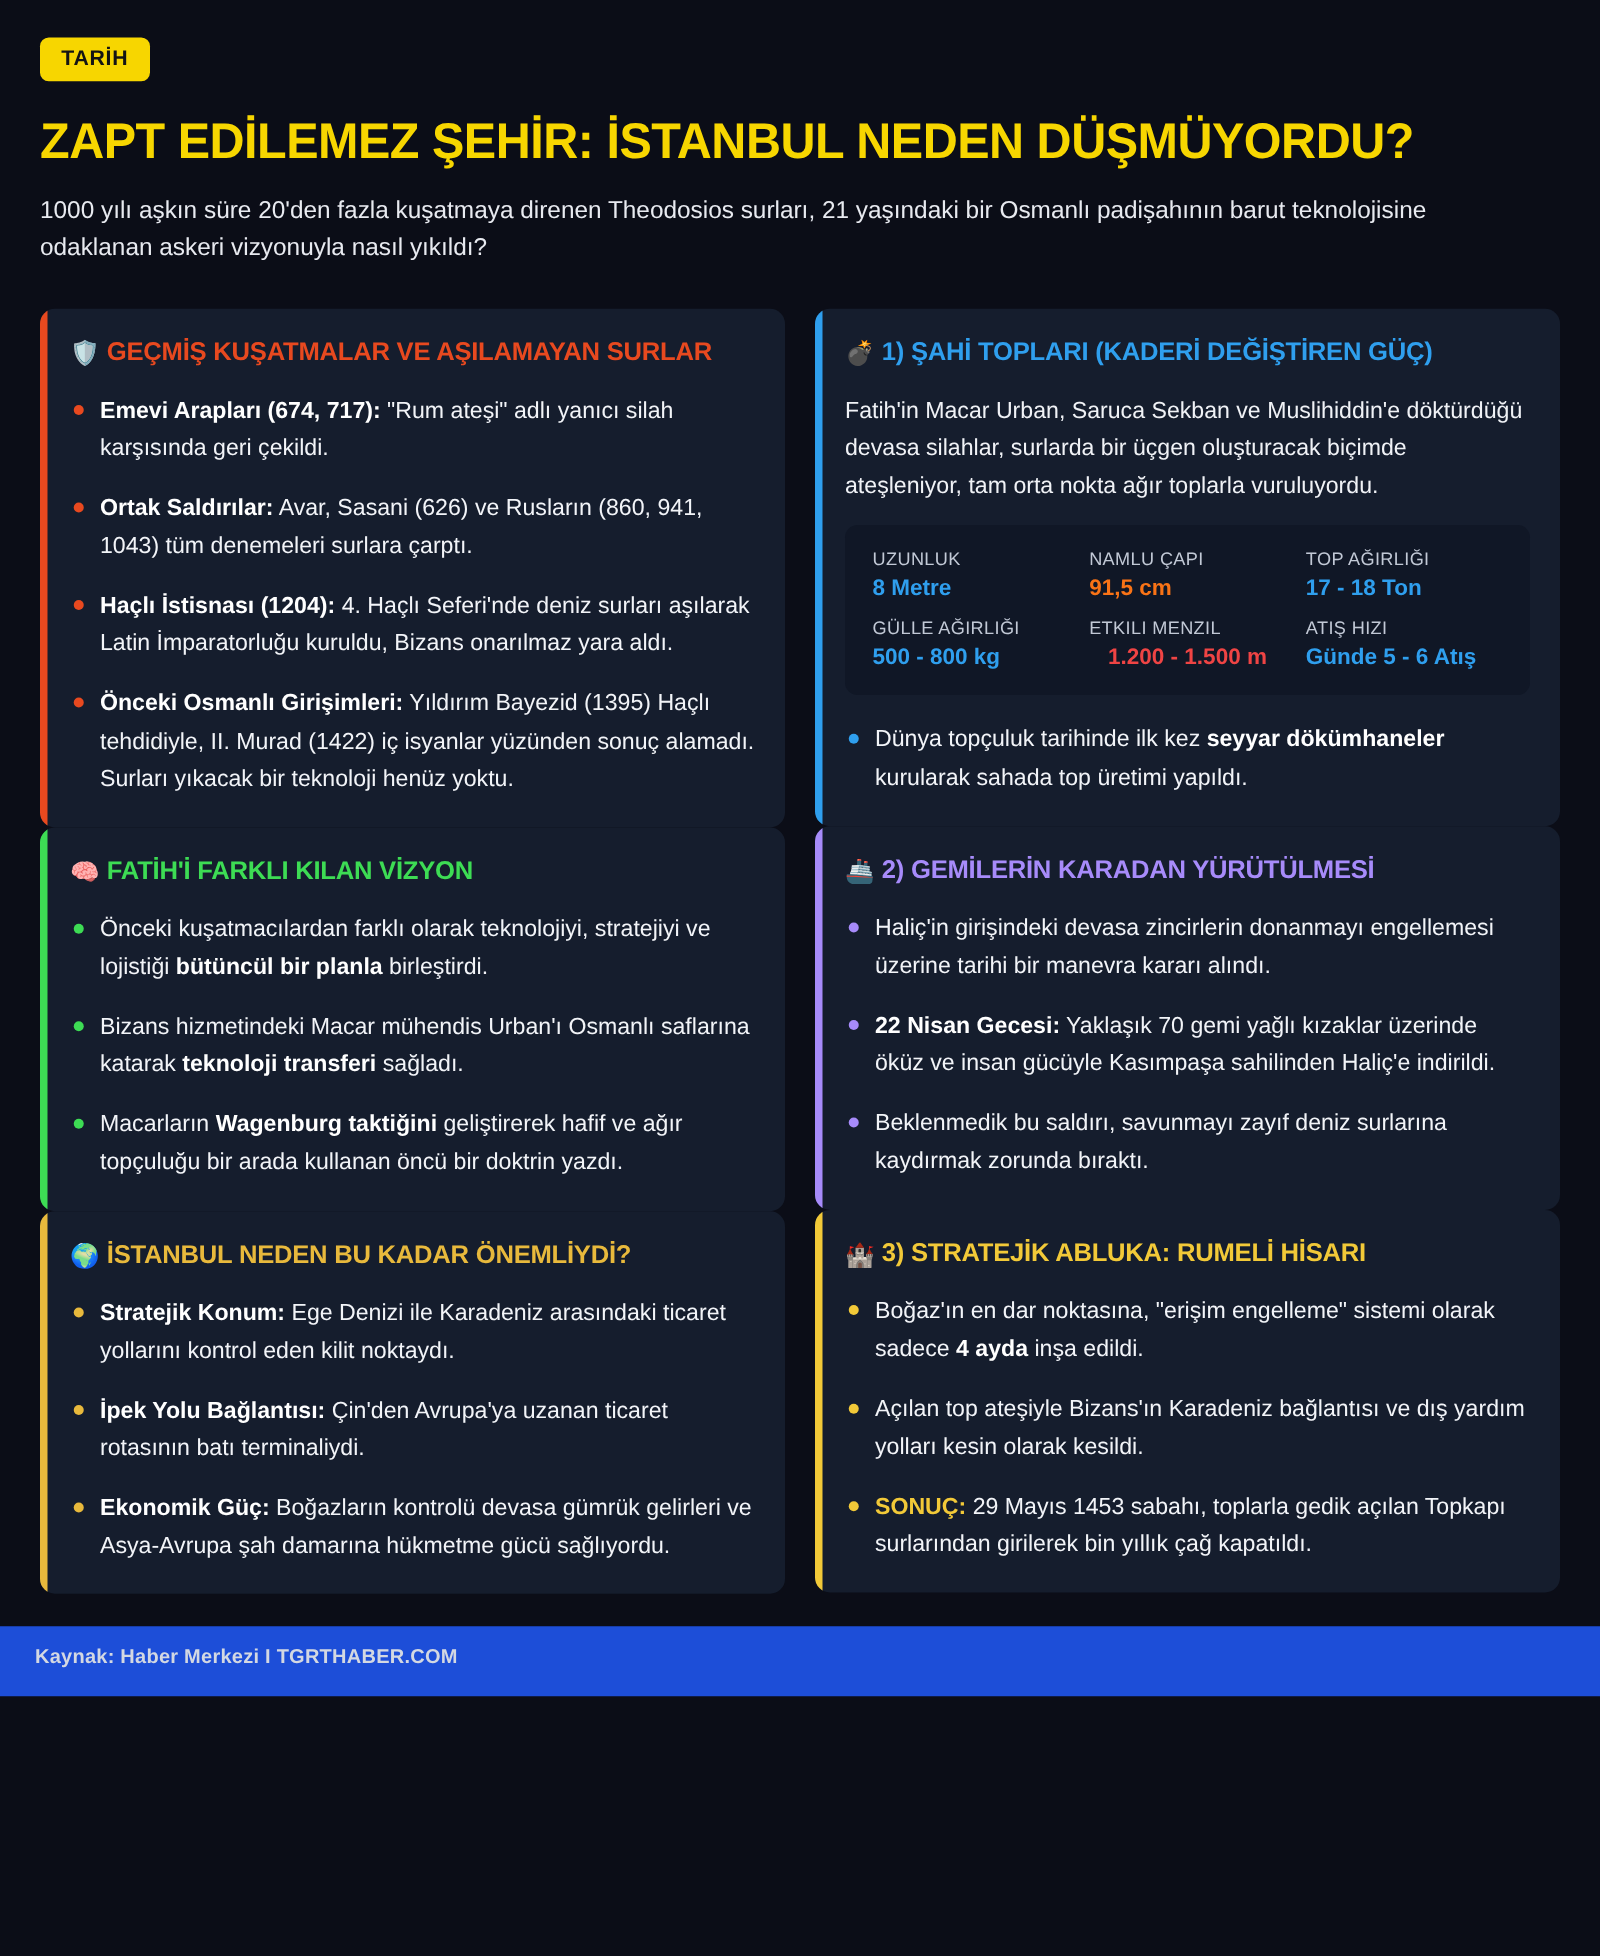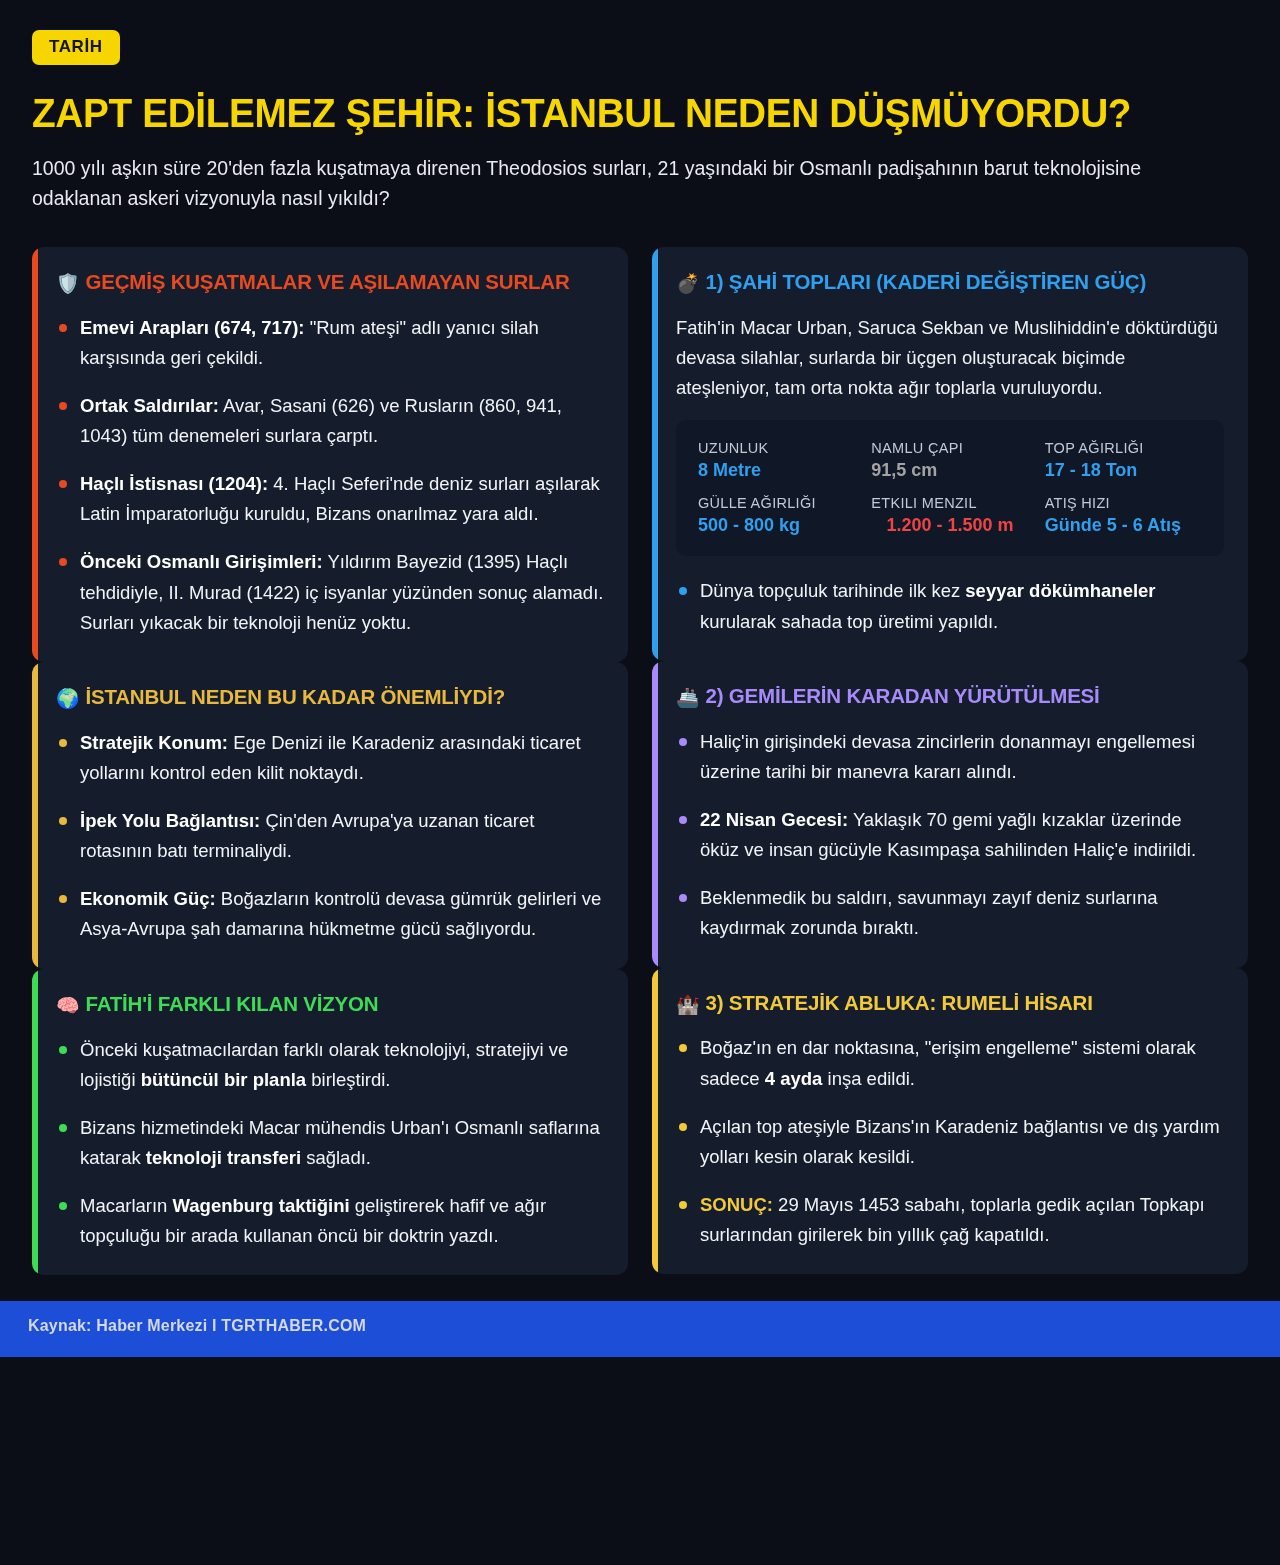--- a/index.html
+++ b/index.html
@@ -193,49 +193,49 @@
     <div class="col" id="left-col">
         <div class="card" style="--accent: #e8491f;">
           <div class="card-title"><span class="emoji">🛡️</span><span>GEÇMİŞ KUŞATMALAR VE AŞILAMAYAN SURLAR</span></div>
           <ul class="bullets">
             <li><b>Emevi Arapları (674, 717):</b><span> "Rum ateşi" adlı yanıcı silah karşısında geri çekildi.</span></li>
             <li><b>Ortak Saldırılar:</b><span> Avar, Sasani (626) ve Rusların (860, 941, 1043) tüm denemeleri surlara çarptı.</span></li>
             <li><b>Haçlı İstisnası (1204):</b><span> 4. Haçlı Seferi'nde deniz surları aşılarak Latin İmparatorluğu kuruldu, Bizans onarılmaz yara aldı.</span></li>
             <li><b>Önceki Osmanlı Girişimleri:</b><span> Yıldırım Bayezid (1395) Haçlı tehdidiyle, II. Murad (1422) iç isyanlar yüzünden sonuç alamadı. Surları yıkacak bir teknoloji henüz yoktu.</span></li>
           </ul>
         </div>
+        <div class="card" style="--accent: #3ddc54;">
+          <div class="card-title"><span class="emoji">🧠</span><span>FATİH'İ FARKLI KILAN VİZYON</span></div>
+          <ul class="bullets">
+            <li><span>Önceki kuşatmacılardan farklı olarak teknolojiyi, stratejiyi ve lojistiği </span><b>bütüncül bir planla</b><span> birleştirdi.</span></li>
+            <li><span>Bizans hizmetindeki Macar mühendis Urban'ı Osmanlı saflarına katarak </span><b>teknoloji transferi</b><span> sağladı.</span></li>
+            <li><span>Macarların </span><b>Wagenburg taktiğini</b><span> geliştirerek hafif ve ağır topçuluğu bir arada kullanan öncü bir doktrin yazdı.</span></li>
+          </ul>
+        </div>
         <div class="card" style="--accent: #e8b93c;">
           <div class="card-title"><span class="emoji">🌍</span><span>İSTANBUL NEDEN BU KADAR ÖNEMLİYDİ?</span></div>
           <ul class="bullets">
             <li><b>Stratejik Konum:</b><span> Ege Denizi ile Karadeniz arasındaki ticaret yollarını kontrol eden kilit noktaydı.</span></li>
             <li><b>İpek Yolu Bağlantısı:</b><span> Çin'den Avrupa'ya uzanan ticaret rotasının batı terminaliydi.</span></li>
             <li><b>Ekonomik Güç:</b><span> Boğazların kontrolü devasa gümrük gelirleri ve Asya-Avrupa şah damarına hükmetme gücü sağlıyordu.</span></li>
-          </ul>
-        </div>
-        <div class="card" style="--accent: #3ddc54;">
-          <div class="card-title"><span class="emoji">🧠</span><span>FATİH'İ FARKLI KILAN VİZYON</span></div>
-          <ul class="bullets">
-            <li><span>Önceki kuşatmacılardan farklı olarak teknolojiyi, stratejiyi ve lojistiği </span><b>bütüncül bir planla</b><span> birleştirdi.</span></li>
-            <li><span>Bizans hizmetindeki Macar mühendis Urban'ı Osmanlı saflarına katarak </span><b>teknoloji transferi</b><span> sağladı.</span></li>
-            <li><span>Macarların </span><b>Wagenburg taktiğini</b><span> geliştirerek hafif ve ağır topçuluğu bir arada kullanan öncü bir doktrin yazdı.</span></li>
           </ul>
         </div>
       </div>
     <div class="col" id="right-col">
         <div class="card" style="--accent: #2f9fee;">
           <div class="card-title"><span class="emoji">💣</span><span>1) ŞAHİ TOPLARI (KADERİ DEĞİŞTİREN GÜÇ)</span></div>
           <p class="lead">Fatih'in Macar Urban, Saruca Sekban ve Muslihiddin'e döktürdüğü devasa silahlar, surlarda bir üçgen oluşturacak biçimde ateşleniyor, tam orta nokta ağır toplarla vuruluyordu.</p>
           <div class="stats">
             <div>
               <div class="stat-label">UZUNLUK</div>
               <div class="stat-value" style="color: rgb(47, 159, 238);">8 Metre</div>
             </div>
             <div>
               <div class="stat-label">NAMLU ÇAPI</div>
-              <div class="stat-value" style="color: #a3a3a3;">91,5 cm</div>
+              <div class="stat-value" style="color: #f97316;">91,5 cm</div>
             </div>
             <div>
               <div class="stat-label">TOP AĞIRLIĞI</div>
               <div class="stat-value" style="color: rgb(47, 159, 238);">17 - 18 Ton</div>
             </div>
             <div>
               <div class="stat-label">GÜLLE AĞIRLIĞI</div>
               <div class="stat-value" style="color: rgb(47, 159, 238);">500 - 800 kg</div>
             </div>
             <div>

